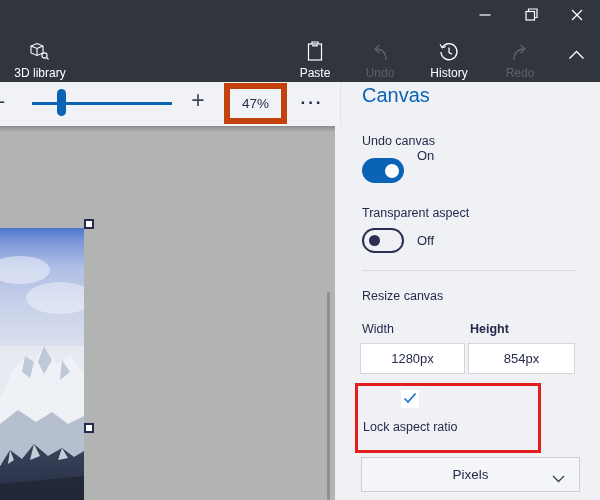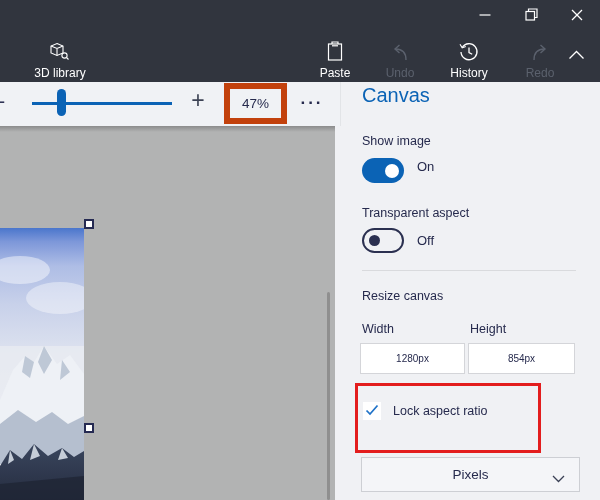--- a/index.html
+++ b/index.html
@@ -3,21 +3,21 @@
 <meta charset="utf-8">
 <style>
   * { margin:0; padding:0; box-sizing:border-box; }
   html,body { width:600px; height:500px; }
   body { position:relative; font-family:"Liberation Sans",sans-serif; background:#f0f1f4; overflow:hidden; color:#262a4d; }
 
   
   .chrome { position:absolute; top:0; left:0; width:600px; height:82px; background:#31353e; }
   .win-controls { position:absolute; top:0; right:0; height:32px; display:flex; }
   .win-btn { width:46px; height:32px; display:flex; align-items:center; justify-content:center; color:#fff; cursor:default; }
-  .ribbon-btn { position:absolute; display:flex; flex-direction:column; align-items:center; justify-content:flex-end; gap:4px; height:46px; top:34px; color:#ffffff; font-size:12px;margin-left:20px; }
+  .ribbon-btn { position:absolute; display:flex; flex-direction:column; align-items:center; justify-content:flex-end; gap:4px; height:46px; top:34px; color:#ffffff; font-size:12px; }
   .ribbon-btn.disabled { color:#5b616d; }
   .ribbon-btn svg { display:block; }
   .collapse-btn { position:absolute; top:40px; left:558px; width:36px; height:30px; display:flex; align-items:center; justify-content:center; color:#fff; }
 
   
   .zoombar { position:absolute; top:82px; left:0; width:341px; height:44px; background:#f0f2f5; border-right:1px solid #e2e4e7; }
   .zoom-minus { position:absolute; left:-7px; top:8px; font-size:21px; color:#262a4d; }
   .zoom-track { position:absolute; left:32px; top:20px; width:140px; height:3px; background:#0b63b5; }
   .zoom-thumb { position:absolute; left:57px; top:7px; width:9px; height:27px; border-radius:4.5px; background:#0b63b5; }
   .zoom-plus { position:absolute; left:186px; top:5px; width:24px; text-align:center; font-size:23px; font-weight:300; color:#3c4254; }
@@ -38,21 +38,21 @@
   .panel { position:absolute; top:82px; left:341px; width:259px; height:418px; background:#f0f1f4; }
   .panel-title { position:absolute; left:21px; top:2px; font-size:20px; color:#0b63b5; }
   .lbl { position:absolute; left:21px; font-size:12.5px; color:#262a4d; }
   .toggle { position:absolute; left:21px; width:42px; height:25px; border-radius:12.5px; }
   .toggle-on { background:#0b63b5; }
   .toggle-on .knob { position:absolute; right:5px; top:5.5px; width:14px; height:14px; border-radius:50%; background:#fff; }
   .toggle-off { background:transparent; border:2px solid #2b3050; }
   .toggle-off .knob { position:absolute; left:5px; top:5px; width:11px; height:11px; border-radius:50%; background:#2b3050; }
   .toggle-state { position:absolute; left:76px; font-size:13px; color:#262a4d; }
   .divider { position:absolute; left:21px; top:188px; width:214px; height:1px; background:#d9dadd; }
-  .dim-input { position:absolute; top:261px; height:31px; border:1px solid #d4d5d9; background:#fff; text-align:center; font-size:10px; color:#262a4d; font-family:"Liberation Sans",sans-serif; }
+  .dim-input { position:absolute; top:261px; height:31px; border:1px solid #d4d5d9; background:#fff; text-align:center; font-size:13px; color:#262a4d; font-family:"Liberation Sans",sans-serif; }
   .input-width { left:19px; width:105px; }
   .input-height { left:127px; width:107px; }
   .annotation-rect { position:absolute; left:14px; top:301px; width:186px; height:70px; border:3px solid #e31d1d; pointer-events:none; }
   .check-row { position:absolute; left:22px; height:18px; display:flex; align-items:center; gap:12px; }
   .checkbox { width:18px; height:18px; background:#fff; display:flex; align-items:center; justify-content:center; }
   .check-label { font-size:12.5px; color:#262a4d; white-space:nowrap; }
   .unit-dropdown { position:absolute; left:20px; top:375px; width:219px; height:35px; background:#f4f5f8; border:1px solid #cdcfd4; display:flex; align-items:center; justify-content:center; font-size:13.5px; color:#262a4d; }
   .unit-dropdown .chev { position:absolute; right:14px; top:13px; }
 </style>
 </head>
@@ -188,44 +188,44 @@
     </svg>
   </div>
   <div class="sel-handle handle-tr"></div>
   <div class="sel-handle handle-mr"></div>
   <div class="v-scrollbar"></div>
 </div>
 
 <div class="panel">
   <div class="panel-title">Canvas</div>
 
-  <div class="lbl" style="top:52px;">Show image</div>
+  <div class="lbl" style="top:52px;">Undo canvas</div>
   <div class="toggle toggle-on" style="top:76px;">
     <div class="knob"></div>
   </div>
-  <div class="toggle-state" style="top:77px;">On</div>
+  <div class="toggle-state" style="top:66px;">On</div>
 
   <div class="lbl" style="top:124px;">Transparent aspect</div>
   <div class="toggle toggle-off" style="top:146px;">
     <div class="knob"></div>
   </div>
   <div class="toggle-state" style="top:151px;">Off</div>
 
   <div class="divider"></div>
 
   <div class="lbl" style="top:207px;">Resize canvas</div>
 
   <div class="lbl" style="top:240px;left:21px;">Width</div>
-  <div class="lbl" style="top:240px;left:129px;">Height</div>
+  <div class="lbl" style="top:240px;left:129px;font-weight:bold;">Height</div>
   <input class="dim-input input-width" value="1280px" style="">
   <input class="dim-input input-height" value="854px" style="">
 
   <div class="annotation-rect"></div>
 
-  <div class="check-row" style="top:320px;">
+  <div class="check-row" style="top:308px;flex-direction:column;">
     <div class="checkbox">
       <span>
         <svg width="14" height="12" viewBox="0 0 14 12" fill="none" stroke="#1f72c8" stroke-width="1.7">
           <polyline points="1.5,6.5 5,10 12.5,1.5"></polyline>
         </svg>
       </span>
     </div>
     <span class="check-label">Lock aspect ratio</span>
   </div>
 

